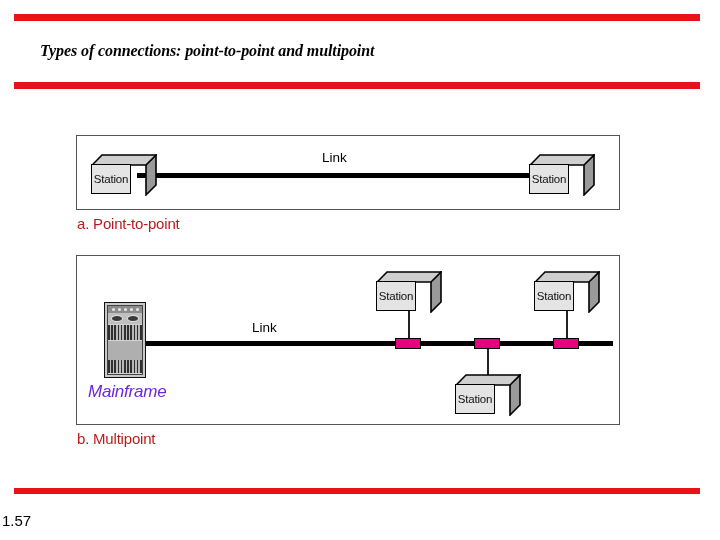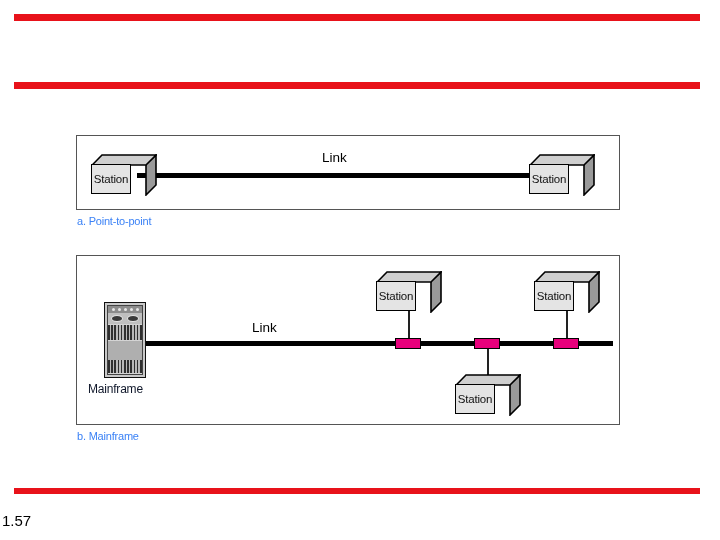--- a/index.html
+++ b/index.html
@@ -70,22 +70,22 @@
     border: 1px solid #555555;
     background: #ffffff;
     box-sizing: border-box;
   }
   .panel-a { left: 76px; top: 135px; width: 544px; height: 75px; }
   .panel-b { left: 76px; top: 255px; width: 544px; height: 170px; }
 
   .panel-caption {
     position: absolute;
     font-family: "Liberation Sans", sans-serif;
-    font-size: 11px;
-    color: #3b82f6;
+    font-size: 15px;
+    color: #b91c1c;
     letter-spacing: -0.2px;
     white-space: nowrap;
   }
   .cap-a { left: 77px; top: 215px; }
   .cap-b { left: 77px; top: 430px; }
 
   
   .link-line {
     position: absolute;
     background: #000000;
@@ -234,34 +234,36 @@
     top: 35px;
     height: 29px;
     background: #AFAFAF;
   }
 
   .mf-caption {
     position: absolute;
     left: 88px;
     top: 382px;
     font-family: "Liberation Sans", sans-serif;
-    font-size: 12px;
-    color: #0f172a;
+    font-size: 17px;
+    color: #6d28d9;
     letter-spacing: -0.2px;
     white-space: nowrap;
+    font-style: italic;
   }
 </style>
 </head>
 <body>
 
 <div class="rule rule-top"></div>
 <div class="rule rule-mid"></div>
 <div class="rule rule-bottom"></div>
 
 <div class="title-row">
+  <span class="fig-caption">Types of connections: point-to-point and multipoint</span>
 </div>
 
 <div class="panel panel-a">
 
   <div class="link-line" style="left:60px; top:37px; width:420px;"></div>
 
   <div class="link-label" style="left:245px; top:14px;">Link</div>
 
   <div class="station" style="left:14px; top:18px;">
     <svg class="top" viewBox="0 0 66 12" preserveAspectRatio="none">
@@ -345,15 +347,15 @@
         <i></i>
     </div>
     <div class="mf-stripes mf-stripes-a"></div>
     <div class="mf-solid"></div>
     <div class="mf-stripes mf-stripes-b"></div>
   </div>
 </div>
 
 <div class="mf-caption">Mainframe</div>
 
-<div class="panel-caption cap-b">b. Mainframe</div>
+<div class="panel-caption cap-b">b. Multipoint</div>
 
 <div class="page-number">1.57</div>
 
 </body></html>

